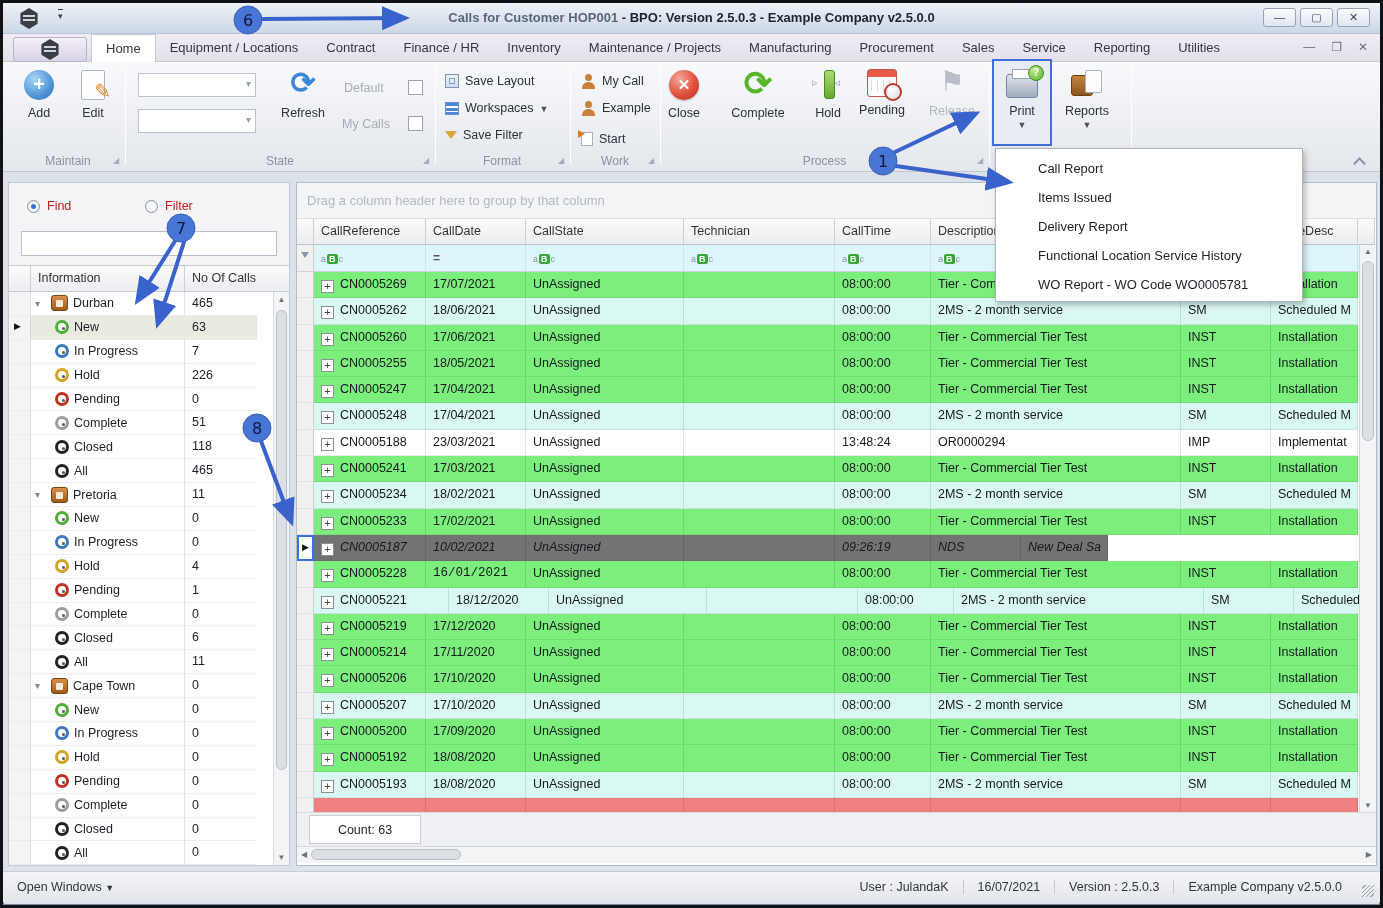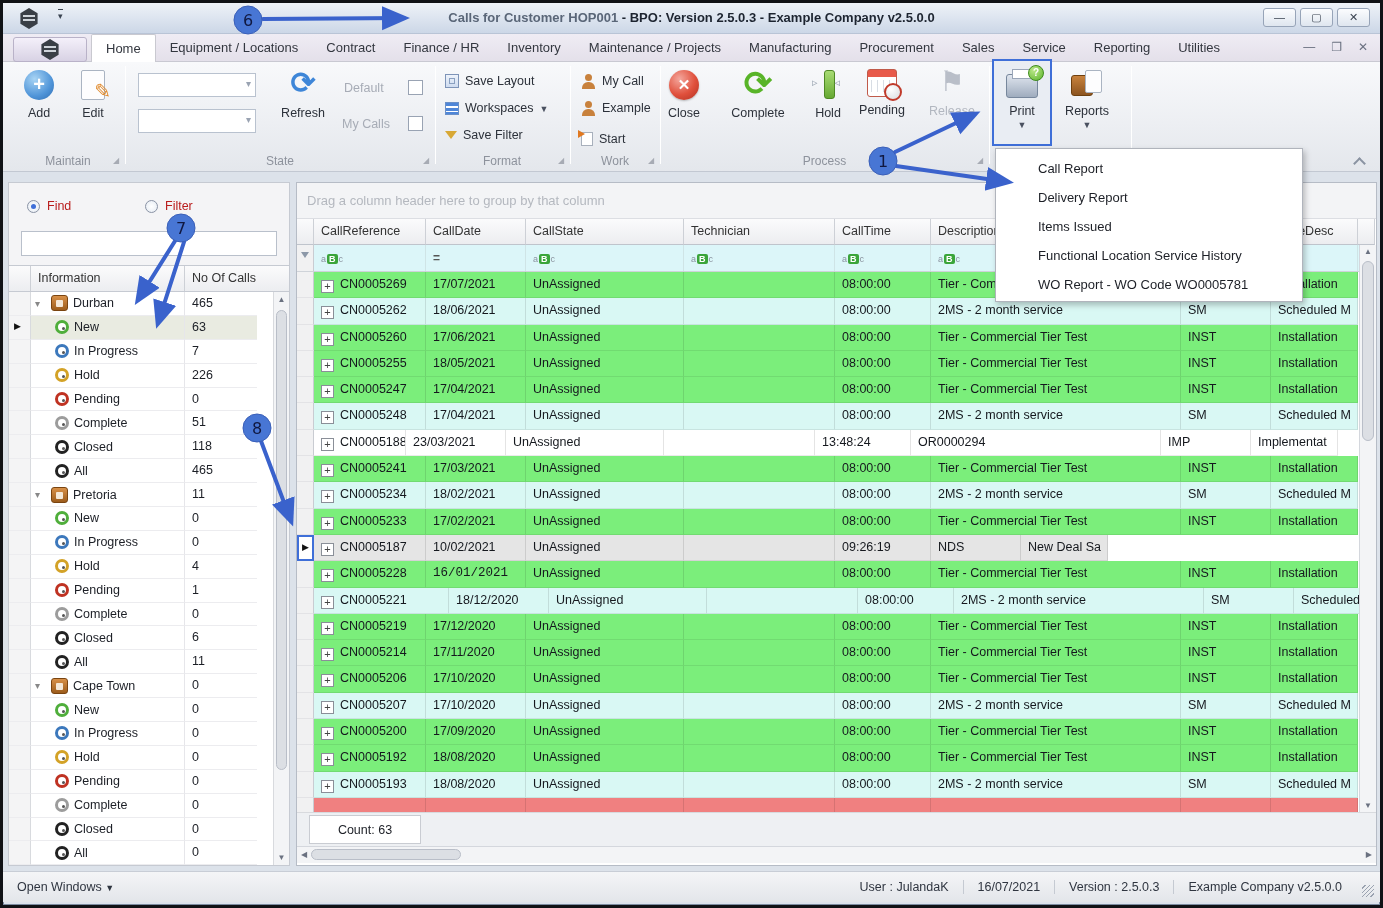--- a/index.html
+++ b/index.html
@@ -163,21 +163,21 @@
   .abc .b { background:#3aa53a; color:#fff; padding:0 2px; border-radius:2px; font-weight:bold; font-size:9px; }
   .grows { position:absolute; left:0; top:89px; right:17px; height:540px; overflow:hidden; }
   .grow { display:flex; height:26.3px; }
   .gg { width:17px; flex:none; background:#f1f1f2; border-right:1px solid #c9ccd2; border-bottom:1px solid #e3e3e6; position:relative; }
   .gg.selgut { background:#fff; border:2px solid #3f6fd8; }
   .gg .rowind2 { position:absolute; left:4px; top:6px; font-size:9px; color:#111; }
   .gg.selgut .rowind2 { left:3px; top:5px; }
   .gc { border-right:1px solid rgba(0,0,0,.10); border-bottom:1px solid rgba(0,0,0,.08); font-size:12.5px; color:#15181e;
     padding:5px 0 0 7px; white-space:nowrap; overflow:hidden; flex:none; }
   .bg-green .gc { background:#7bee7b; } .bg-cyan .gc { background:#d9f8f4; }
-  .bg-white .gc { background:#fff; } .bg-selected .gc { background:#e5e5e5; } .bg-red .gc { background:#f08080; }
+  .bg-white .gc { background:#fff; } .bg-selected .gc { background:#737373;font-style:italic; } .bg-red .gc { background:#f08080; }
   .exp { display:inline-block; width:13px; height:13px; border:1px solid #8a8f98; background:#fff; color:#444;
     font-size:11px; line-height:11px; text-align:center; margin-right:6px; vertical-align:-2px; }
   .vscroll { position:absolute; right:0; top:62px; width:17px; height:567px; background:#f3f4f6; border-left:1px solid #d4d7dd; }
   .vscroll .thumb { position:absolute; left:2px; top:16px; width:12px; height:180px; background:#dcdfe4; border:1px solid #b9bec8; border-radius:6px; }
   .gfoot { position:absolute; left:0; top:629px; right:0; height:34px; background:#eef0f3; border-top:1px solid #d8dade; }
   .countbox { position:absolute; left:12px; top:2px; width:112px; height:29px; background:#fff; border:1px solid #c9ccd2;
     font-size:12.5px; color:#1c1f26; text-align:center; padding-top:7px; }
   .hscroll { position:absolute; left:0; top:663px; right:0; height:17px; background:#f3f4f6; border-top:1px solid #d4d7dd; }
   .hscroll .thumb { position:absolute; left:14px; top:2px; width:150px; height:11px; background:#dcdfe4; border:1px solid #b9bec8; border-radius:6px; }
   .ha { position:absolute; top:3px; font-size:8px; color:#6a7180; }
@@ -686,21 +686,21 @@
           <span class="gc" style="width: 100px;">17/04/2021</span>
           <span class="gc" style="width: 158px;">UnAssigned</span>
           <span class="gc" style="width: 151px;"></span>
           <span class="gc" style="width: 96px;">08:00:00</span>
           <span class="gc" style="width: 250px;">2MS - 2 month service</span>
           <span class="gc" style="width: 90px;">SM</span>
           <span class="gc" style="width: 87px;">Scheduled M</span>
         </div>
         <div class="grow bg-white">
           <span class="gg"></span>
-          <span class="gc" style="width: 92px;"><span class="exp">+</span>CN0005188</span>
+          <span class="gc" style="width: 112px;"><span class="exp">+</span>CN0005188</span>
           <span class="gc" style="width: 100px;">23/03/2021</span>
           <span class="gc" style="width: 158px;">UnAssigned</span>
           <span class="gc" style="width: 151px;"></span>
           <span class="gc" style="width: 96px;">13:48:24</span>
           <span class="gc" style="width: 250px;">OR0000294</span>
           <span class="gc" style="width: 90px;">IMP</span>
           <span class="gc" style="width: 87px;">Implementat</span>
         </div>
         <div class="grow bg-green">
           <span class="gg"></span>
@@ -868,22 +868,22 @@
     </div>
     <div class="hscroll">
       <span class="ha" style="left:4px">◀</span>
       <span class="thumb"></span>
       <span class="ha" style="right:4px">▶</span>
     </div>
   </div>
 
   <div class="menu" id="print-menu">
       <div class="menu-item">Call Report</div>
+      <div class="menu-item">Items Issued</div>
       <div class="menu-item">Delivery Report</div>
-      <div class="menu-item">Items Issued</div>
       <div class="menu-item">Functional Location Service History</div>
       <div class="menu-item">WO Report - WO Code WO0005781</div>
     </div>
 
   <div class="statusbar">
     <div class="sb-left">
       <span>Open Windows</span>
       <span style="font-size:9px"> ▼</span>
     </div>
     <div class="sb-right">

